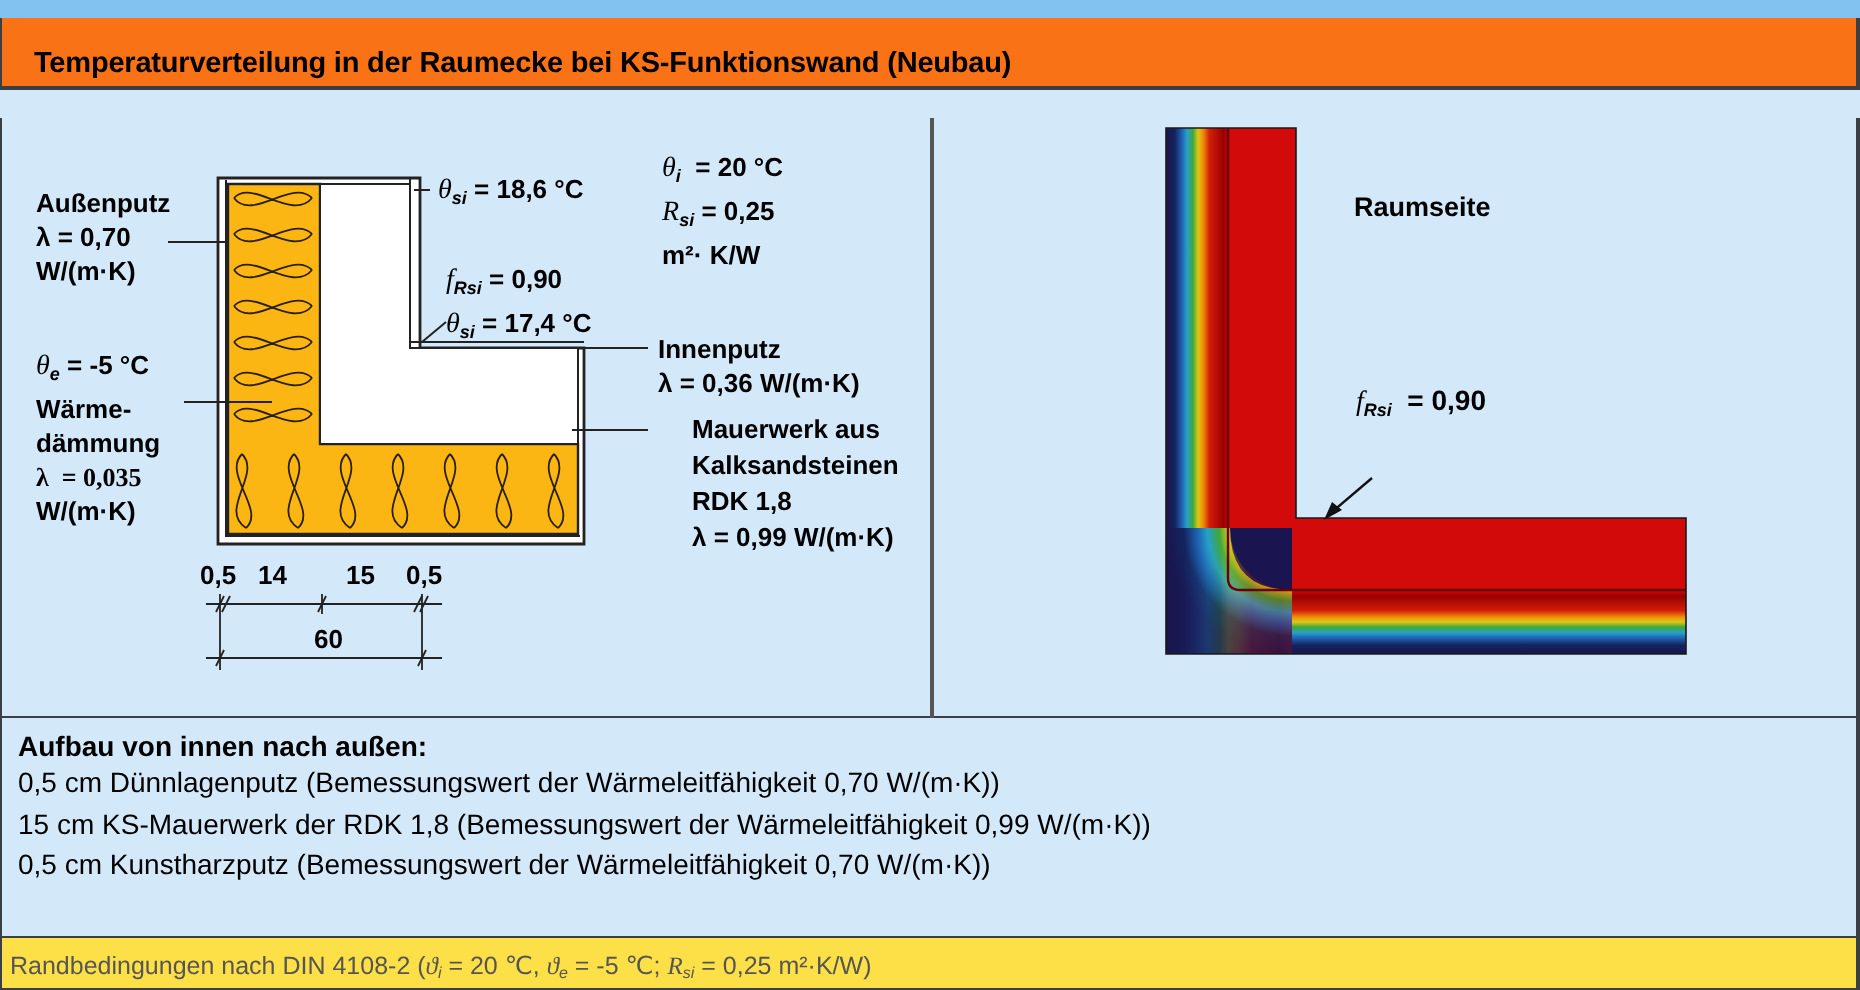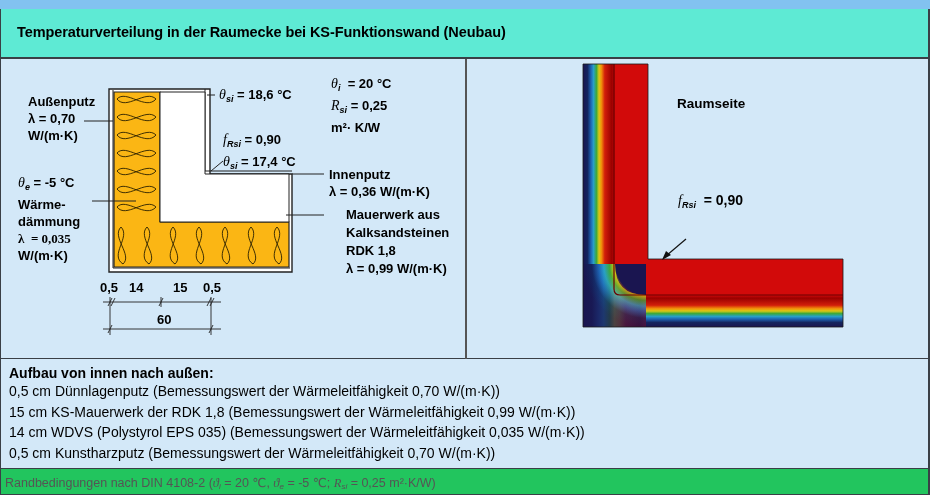--- a/index.html
+++ b/index.html
@@ -1,29 +1,29 @@
 <!DOCTYPE html>
 <html><head>
 <meta charset="utf-8">
 <style>
   * { box-sizing: border-box; margin: 0; padding: 0; }
   html, body { width: 930px; height: 495px; overflow: hidden; background: #d3e8f8; }
   body { font-family: "Liberation Sans", "DejaVu Sans", sans-serif; color: #000; position: relative; }
   .topband { position: absolute; left: 0; top: 0; width: 930px; height: 9px; background: #82c2f0; }
-  .title-row { position: absolute; left: 0; top: 9px; width: 930px; height: 50px; background: #5eead4; border-bottom: 2px solid #3a3f46; border-left: 1px solid #3a3f46; border-right: 2px solid #3a3f46; }
+  .title-row { position: absolute; left: 0; top: 9px; width: 930px; height: 36px; background: #f97316; border-bottom: 2px solid #3a3f46; border-left: 1px solid #3a3f46; border-right: 2px solid #3a3f46; }
   .title-row span { position: absolute; left: 16px; top: 15px; font-size: 14.5px; font-weight: bold; letter-spacing: -0.1px; }
   .diagrams { position: absolute; left: 0; top: 59px; width: 930px; height: 300px; background: #d3e8f8; border-left: 1px solid #3a3f46; border-right: 2px solid #3a3f46; border-bottom: 1.5px solid #3a3f46; }
   .divider { position: absolute; left: 464px; top: 0; width: 1.5px; height: 300px; background: #555; }
   .lbl { position: absolute; font-weight: bold; font-size: 13px; line-height: 17px; white-space: nowrap; }
   .it { font-style: italic; font-family: "Liberation Serif", "DejaVu Serif", serif; font-weight: normal; font-size: 14px; }
   .sub { font-size: 9px; vertical-align: -3px; font-style: italic; }
   .buildup { position: absolute; left: 0; top: 359px; width: 930px; height: 110px; background: #d3e8f8; border-left: 1px solid #3a3f46; border-right: 2px solid #3a3f46; border-bottom: 1.5px solid #3a3f46; padding: 7px 0 0 8px; }
   .buildup .head { font-weight: bold; font-size: 14px; line-height: 15px; }
   .buildup .line { font-size: 14px; line-height: 20.5px; }
-  .footer { position: absolute; left: 0; top: 469px; width: 930px; height: 26px; background: #22c55e; border-left: 1px solid #3a3f46; border-right: 2px solid #3a3f46; border-bottom: 1px solid #3a3f46; padding: 6px 0 0 4px; font-size: 12.5px; color: #555; }
+  .footer { position: absolute; left: 0; top: 469px; width: 930px; height: 26px; background: #fde047; border-left: 1px solid #3a3f46; border-right: 2px solid #3a3f46; border-bottom: 1px solid #3a3f46; padding: 6px 0 0 4px; font-size: 12.5px; color: #555; }
   .footer i { font-family: "Liberation Serif", serif; }
   .footer .s { font-size: 8px; vertical-align: -2px; font-style: italic; }
 </style>
 </head>
 <body>
 
 <div class="topband"></div>
 
 <div class="title-row">
   <span>Temperaturverteilung in der Raumecke bei KS-Funktionswand (Neubau)</span>
@@ -87,21 +87,21 @@
         <line x1="107" y1="247" x2="111" y2="239"></line>
         <line x1="110" y1="247" x2="114" y2="239"></line>
         <line x1="158" y1="247" x2="162" y2="239"></line>
         <line x1="206" y1="247" x2="210" y2="239"></line>
         <line x1="209" y1="247" x2="213" y2="239"></line>
         <line x1="107" y1="274" x2="111" y2="266"></line>
         <line x1="208" y1="274" x2="212" y2="266"></line>
       </g>
     </svg>
 
-    <div class="lbl" style="left:17px;top:34px;margin-left:10px;">
+    <div class="lbl" style="left:17px;top:34px;">
       <div>Außenputz</div>
       <div>λ = 0,70</div>
       <div>W/(m·K)</div>
     </div>
 
     <div class="lbl" style="left:17px;top:115px;">
       <div><span class="it">θ</span><span class="sub">e</span> <span>= -5 °C</span></div>
       <div>Wärme-</div>
       <div>dämmung</div>
       <div style="white-space:pre;font-family:Liberation Serif, serif;">λ  = 0,035</div>
@@ -208,19 +208,18 @@
     <div class="lbl" style="left:677px;top:132px;line-height:19px;font-size:14px;">
       <div><span class="it">f</span><span class="sub">Rsi</span><span style="white-space:pre;">  = 0,90</span></div>
     </div>
   </div>
 </div>
 
 <div class="buildup">
   <div class="head">Aufbau von innen nach außen:</div>
   <div class="line">0,5 cm Dünnlagenputz (Bemessungswert der Wärmeleitfähigkeit 0,70 W/(m·K))</div>
   <div class="line">15 cm KS-Mauerwerk der RDK 1,8 (Bemessungswert der Wärmeleitfähigkeit 0,99 W/(m·K))</div>
-  <div class="line">14 cm WDVS (Polystyrol EPS 035) (Bemessungswert der Wärmeleitfähigkeit 0,035 W/(m·K))</div>
   <div class="line">0,5 cm Kunstharzputz (Bemessungswert der Wärmeleitfähigkeit 0,70 W/(m·K))</div>
 </div>
 
 <div class="footer">
   <span>Randbedingungen nach DIN 4108-2 (</span><i>ϑ</i><span class="s">i</span><span style="white-space:pre;"> = 20 ℃, </span><i>ϑ</i><span class="s">e</span><span style="white-space:pre;"> = -5 ℃; </span><i>R</i><span class="s">si</span><span style="white-space:pre;"> = 0,25 m²·K/W)</span>
 </div>
 
 </body></html>

